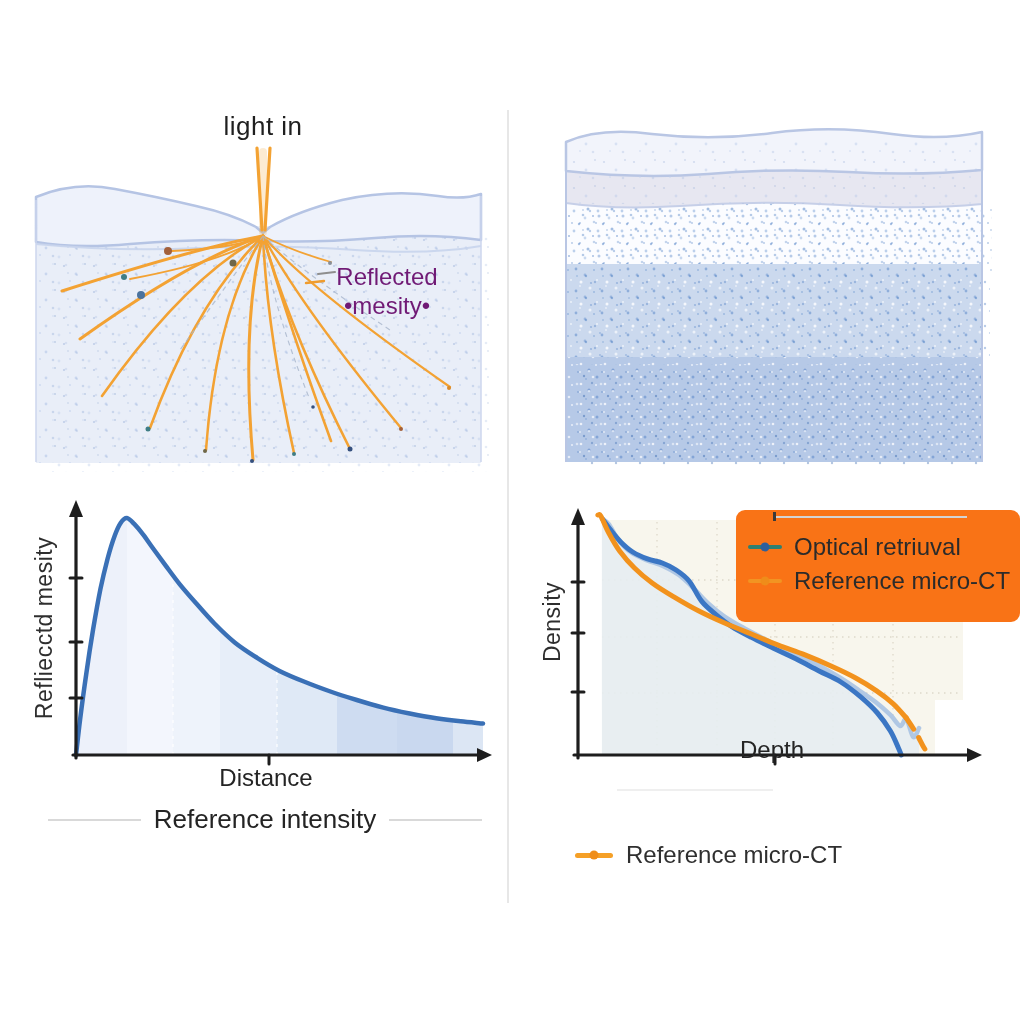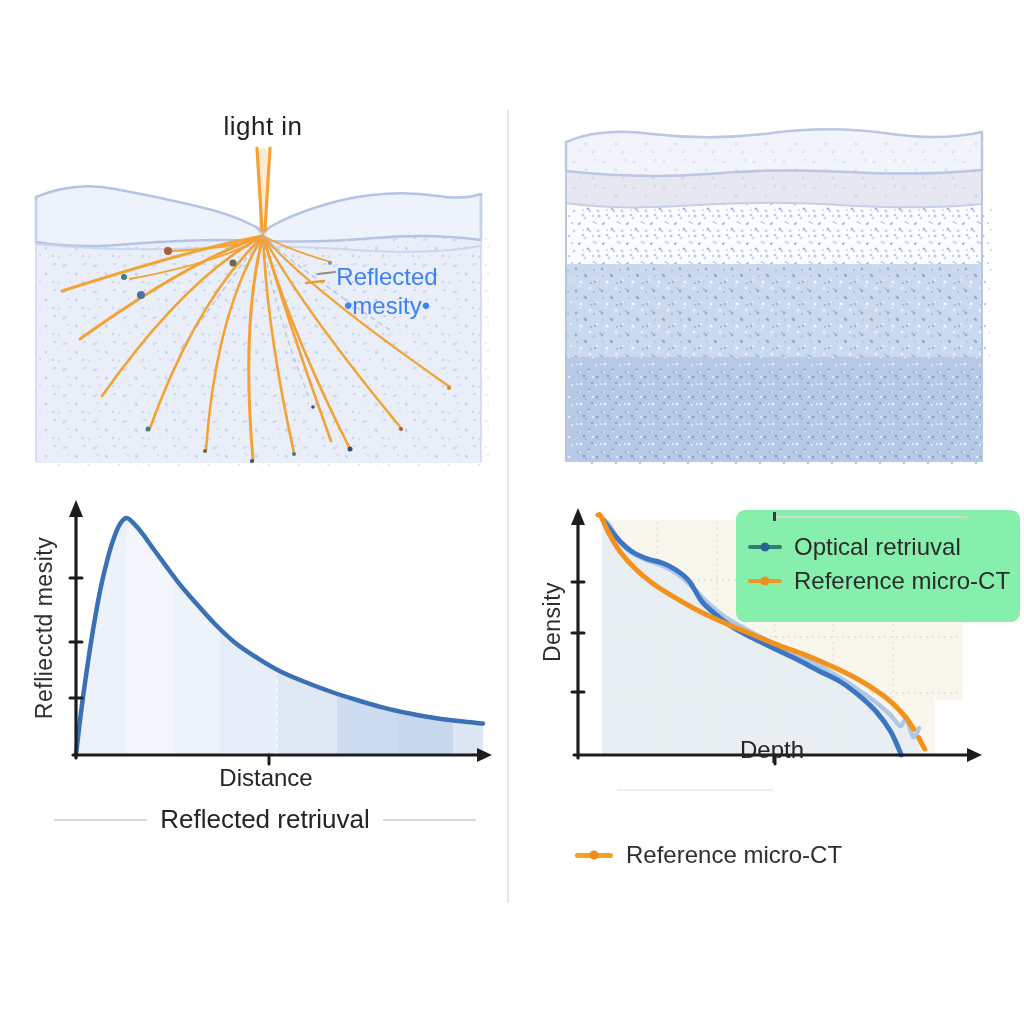--- a/index.html
+++ b/index.html
@@ -4,32 +4,32 @@
 <style>
   html,body{margin:0;padding:0;background:#ffffff;}
   .canvas{position:relative;width:1024px;height:1024px;background:#ffffff;overflow:hidden;
           font-family:Liberation Sans, sans-serif;color:#262626;border-radius:9px;}
   .abs{position:absolute;}
   #art{position:absolute;left:0;top:0;}
   .divider{position:absolute;left:507px;top:110px;width:2px;height:793px;background:#e7e7e7;}
   .lbl{position:absolute;white-space:nowrap;color:#242424;}
   .light-in{left:263px;top:111px;transform:translateX(-50%);font-size:26px;font-weight:500;letter-spacing:.5px;color:#1f1f1f;}
   .reflected{left:387px;top:262px;transform:translateX(-50%);text-align:center;font-size:24px;font-weight:500;
-             line-height:29px;color:#3b82f6;}
+             line-height:29px;color:#701a75;}
   .rot{transform:translate(-50%,-50%) rotate(-90deg);font-size:23px;letter-spacing:.5px;color:#2e2e2e;}
   .left-ylabel{left:44px;top:628px;}
   .right-ylabel{left:552px;top:622px;}
   .xaxis-label{transform:translateX(-50%);font-size:24px;color:#242424;}
   .left-xlabel{left:266px;top:764px;}
   .right-xlabel{left:772px;top:736px;}
   .caption-row{left:58px;top:804px;width:414px;display:flex;align-items:center;justify-content:center;gap:13px;}
   .cap-line{flex:0 0 93px;height:0;border-top:2px solid #d9d9d9;}
   .caption-text{font-size:26px;color:#242424;white-space:nowrap;}
 
-  .chart-legend{left:736px;top:510px;width:284px;height:112px;background:#86efac;border-radius:9px;
+  .chart-legend{left:736px;top:510px;width:284px;height:112px;background:#f97316;border-radius:9px;
                 padding:20px 0 14px 12px;box-sizing:border-box;}
   .legend-row{display:flex;align-items:center;gap:12px;height:34px;}
   .lmark{position:relative;width:34px;height:10px;flex:0 0 34px;}
   .lmark .line{position:absolute;left:0;right:0;top:3px;height:3.5px;border-radius:2px;}
   .lmark .dot{position:absolute;left:50%;top:50%;width:9px;height:9px;border-radius:50%;transform:translate(-50%,-50%);}
   .legend-label{font-size:24px;color:#2b2b2b;white-space:nowrap;}
   .legend-topline{left:775px;top:516px;width:192px;height:0;border-top:2px solid #d3d3d3;}
   .legend-tick{left:773px;top:512px;width:3px;height:9px;background:#3a3a3a;}
 
   .bottom-legend-row{position:absolute;display:flex;align-items:center;height:26px;}
@@ -223,21 +223,21 @@
   <div class="lbl reflected">
     <div>Reflected</div>
     <div>•mesity•</div>
   </div>
 
   <div class="lbl rot left-ylabel">Refliecctd mesity</div>
   <div class="lbl xaxis-label left-xlabel">Distance</div>
 
   <div class="abs caption-row">
     <div class="cap-line"></div>
-    <div class="caption-text">Reflected retriuval</div>
+    <div class="caption-text">Reference intensity</div>
     <div class="cap-line"></div>
   </div>
 
   <div class="lbl rot right-ylabel">Density</div>
   <div class="lbl xaxis-label right-xlabel">Depth</div>
 
   <div class="abs chart-legend">
     <div class="legend-row">
       <span class="lmark">
         <span class="line" style="background:#2f8070;"></span>

